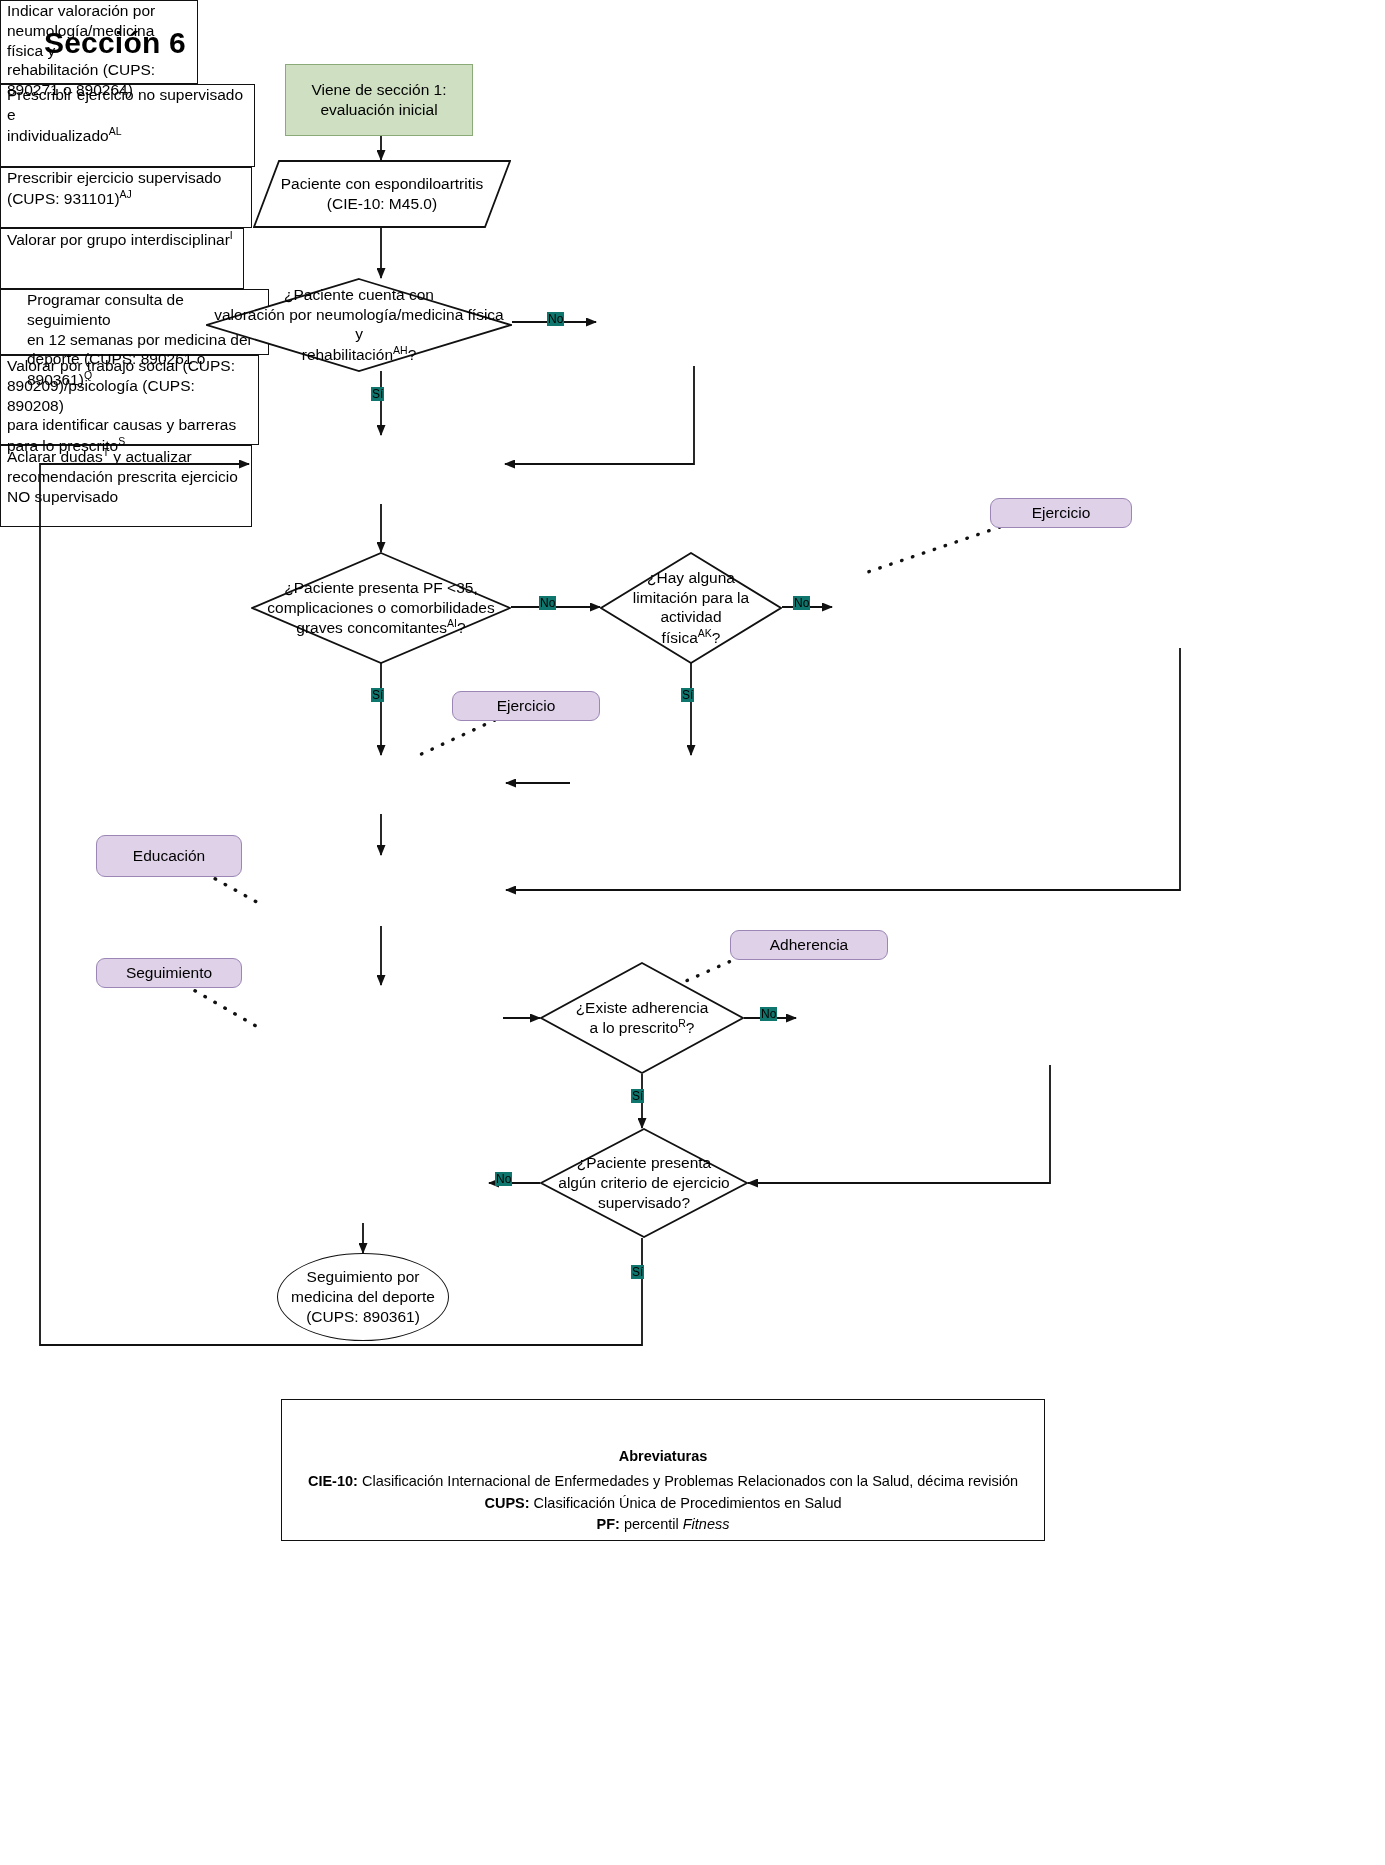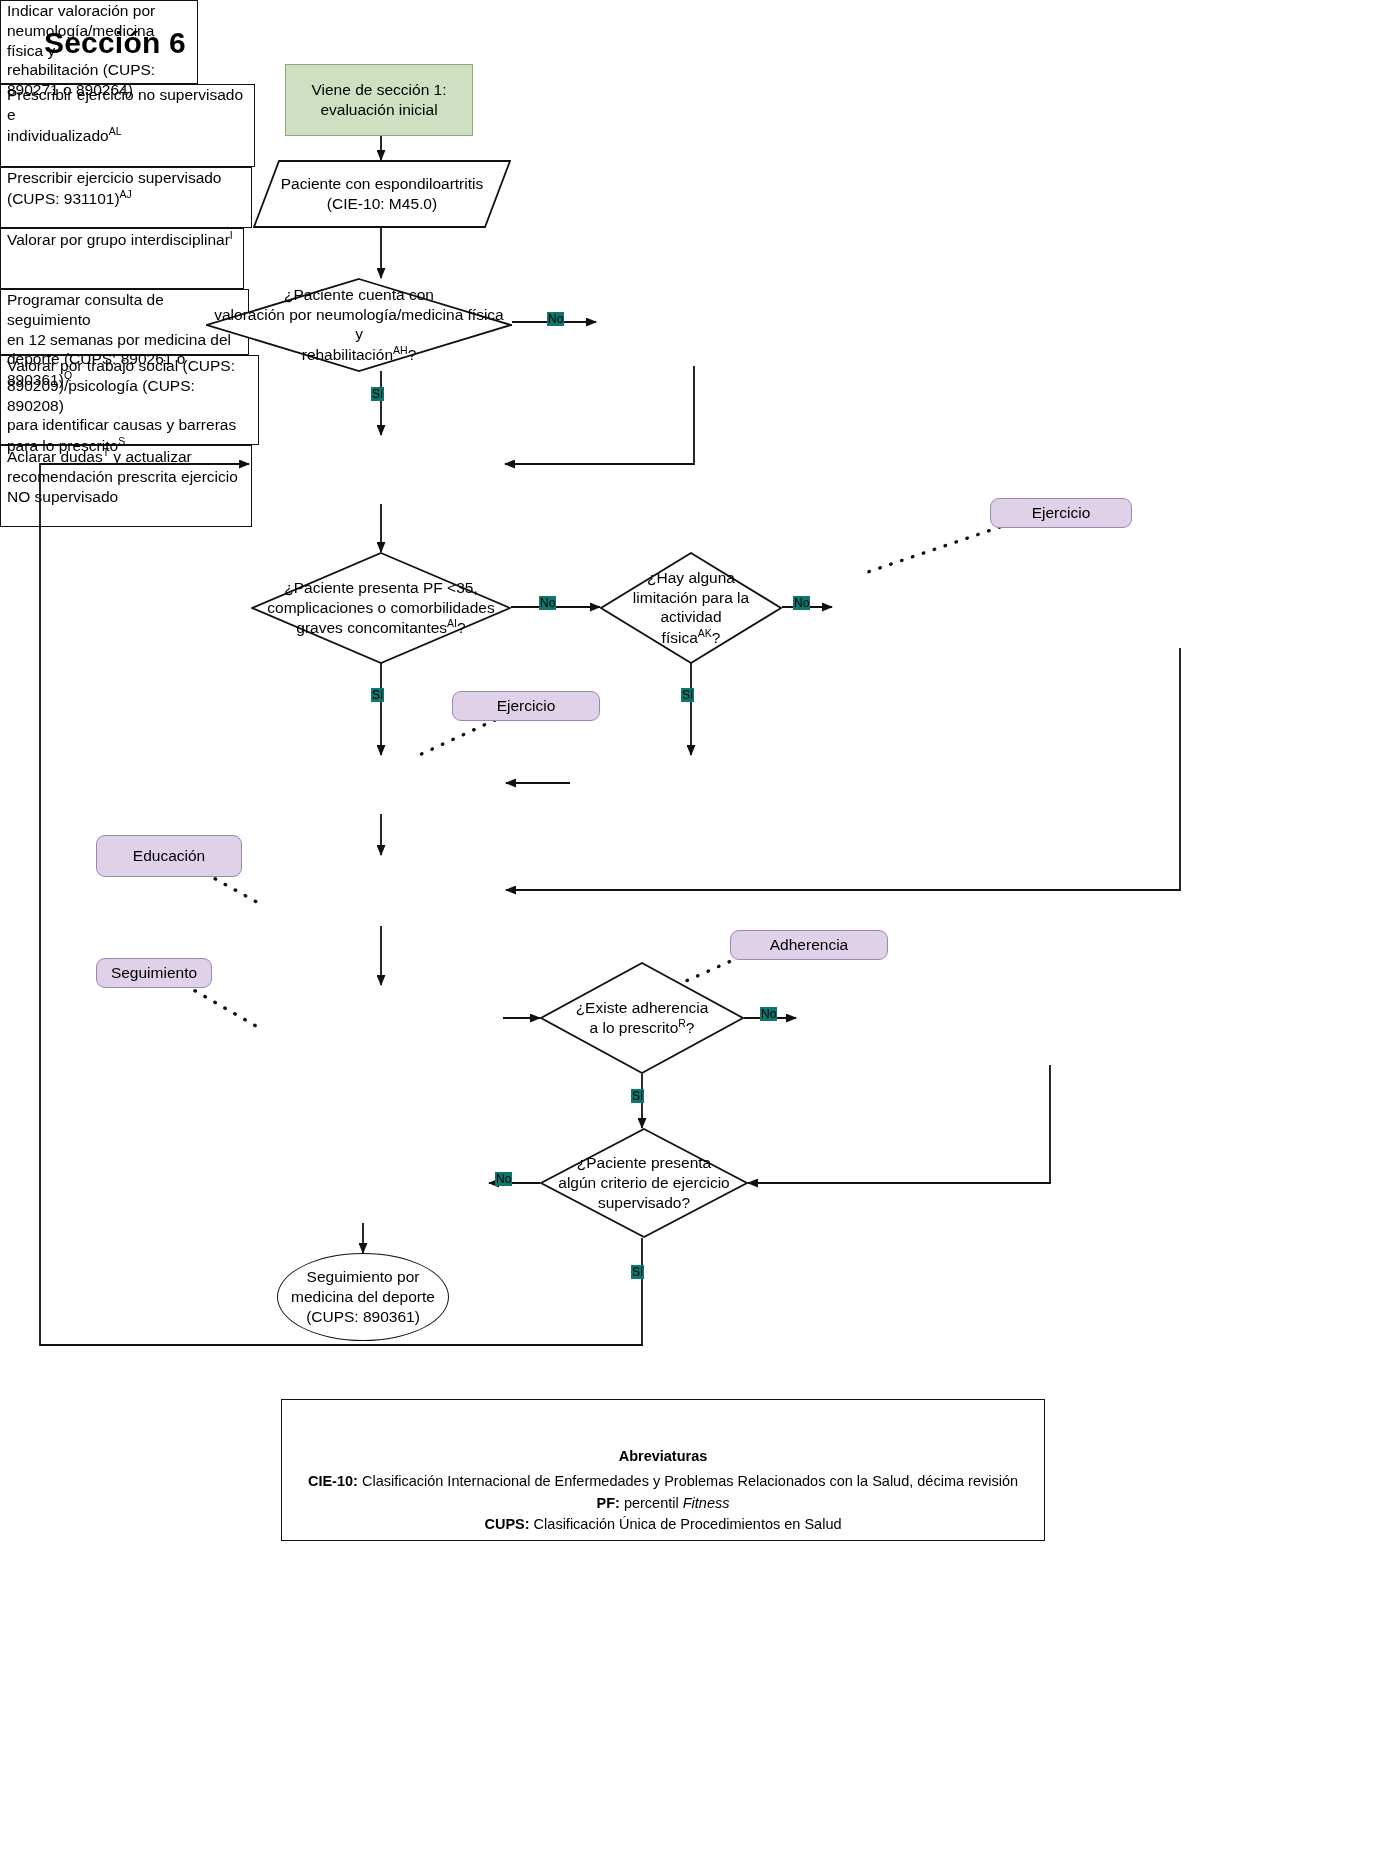--- a/index.html
+++ b/index.html
@@ -189,25 +189,25 @@
 
   <div class="rect" style="left:570px;top:755px;width:242px;height:59px;">
     <span class="txt"><span>Valorar por grupo interdisciplinar</span><span class="sup">I</span></span>
   </div>
 
   <div class="node badge" style="left:96px;top:835px;width:146px;height:42px;">
     <span class="txt">Educación</span>
   </div>
 
 
-  <div class="node badge" style="left:96px;top:958px;width:116px;height:30px;">
+  <div class="node badge" style="left:96px;top:958px;width:146px;height:30px;">
     <span class="txt">Seguimiento</span>
   </div>
 
-  <div class="rect" style="left:256px;top:986px;width:247px;height:64px;">
+  <div class="rect" style="left:256px;top:986px;width:247px;height:64px;padding-left:20px;">
     <span class="txt"><span>Programar consulta de seguimiento</span><br><span>en 12 semanas por medicina del</span><br><span>deporte (CUPS: 890261 o 890361)</span><span class="sup">Q</span></span>
   </div>
 
   <div class="node badge" style="left:730px;top:930px;width:158px;height:30px;">
     <span class="txt">Adherencia</span>
   </div>
 
   <div class="diamond" style="left:540px;top:962px;width:204px;height:112px;">
     <svg class="shape" viewBox="0 0 204 112" preserveAspectRatio="none">
       <polygon points="102,1 203,56 102,111 1,56" fill="#fff" stroke="#111" stroke-width="1.8"></polygon>
@@ -248,20 +248,20 @@
   <div class="elabel" style="left:631px;top:1089px;">Sí</div>
   <div class="elabel" style="left:495px;top:1172px;">No</div>
   <div class="elabel" style="left:631px;top:1265px;">Sí</div>
 
   <div class="abbr" style="left:281px;top:1399px;width:764px;height:142px;">
     <div class="head">Abreviaturas</div>
     <div class="row">
       <b>CIE-10:</b><span> Clasificación Internacional de Enfermedades y Problemas Relacionados con la Salud, décima revisión</span>
     </div>
     <div class="row">
+      <b>CUPS:</b><span> Clasificación Única de Procedimientos en Salud</span>
+    </div>
+    <div class="row">
       <b>PF:</b><span> percentil </span><i>Fitness</i>
     </div>
-    <div class="row">
-      <b>CUPS:</b><span> Clasificación Única de Procedimientos en Salud</span>
-    </div>
   </div>
 
 </div>
 
 </body></html>

